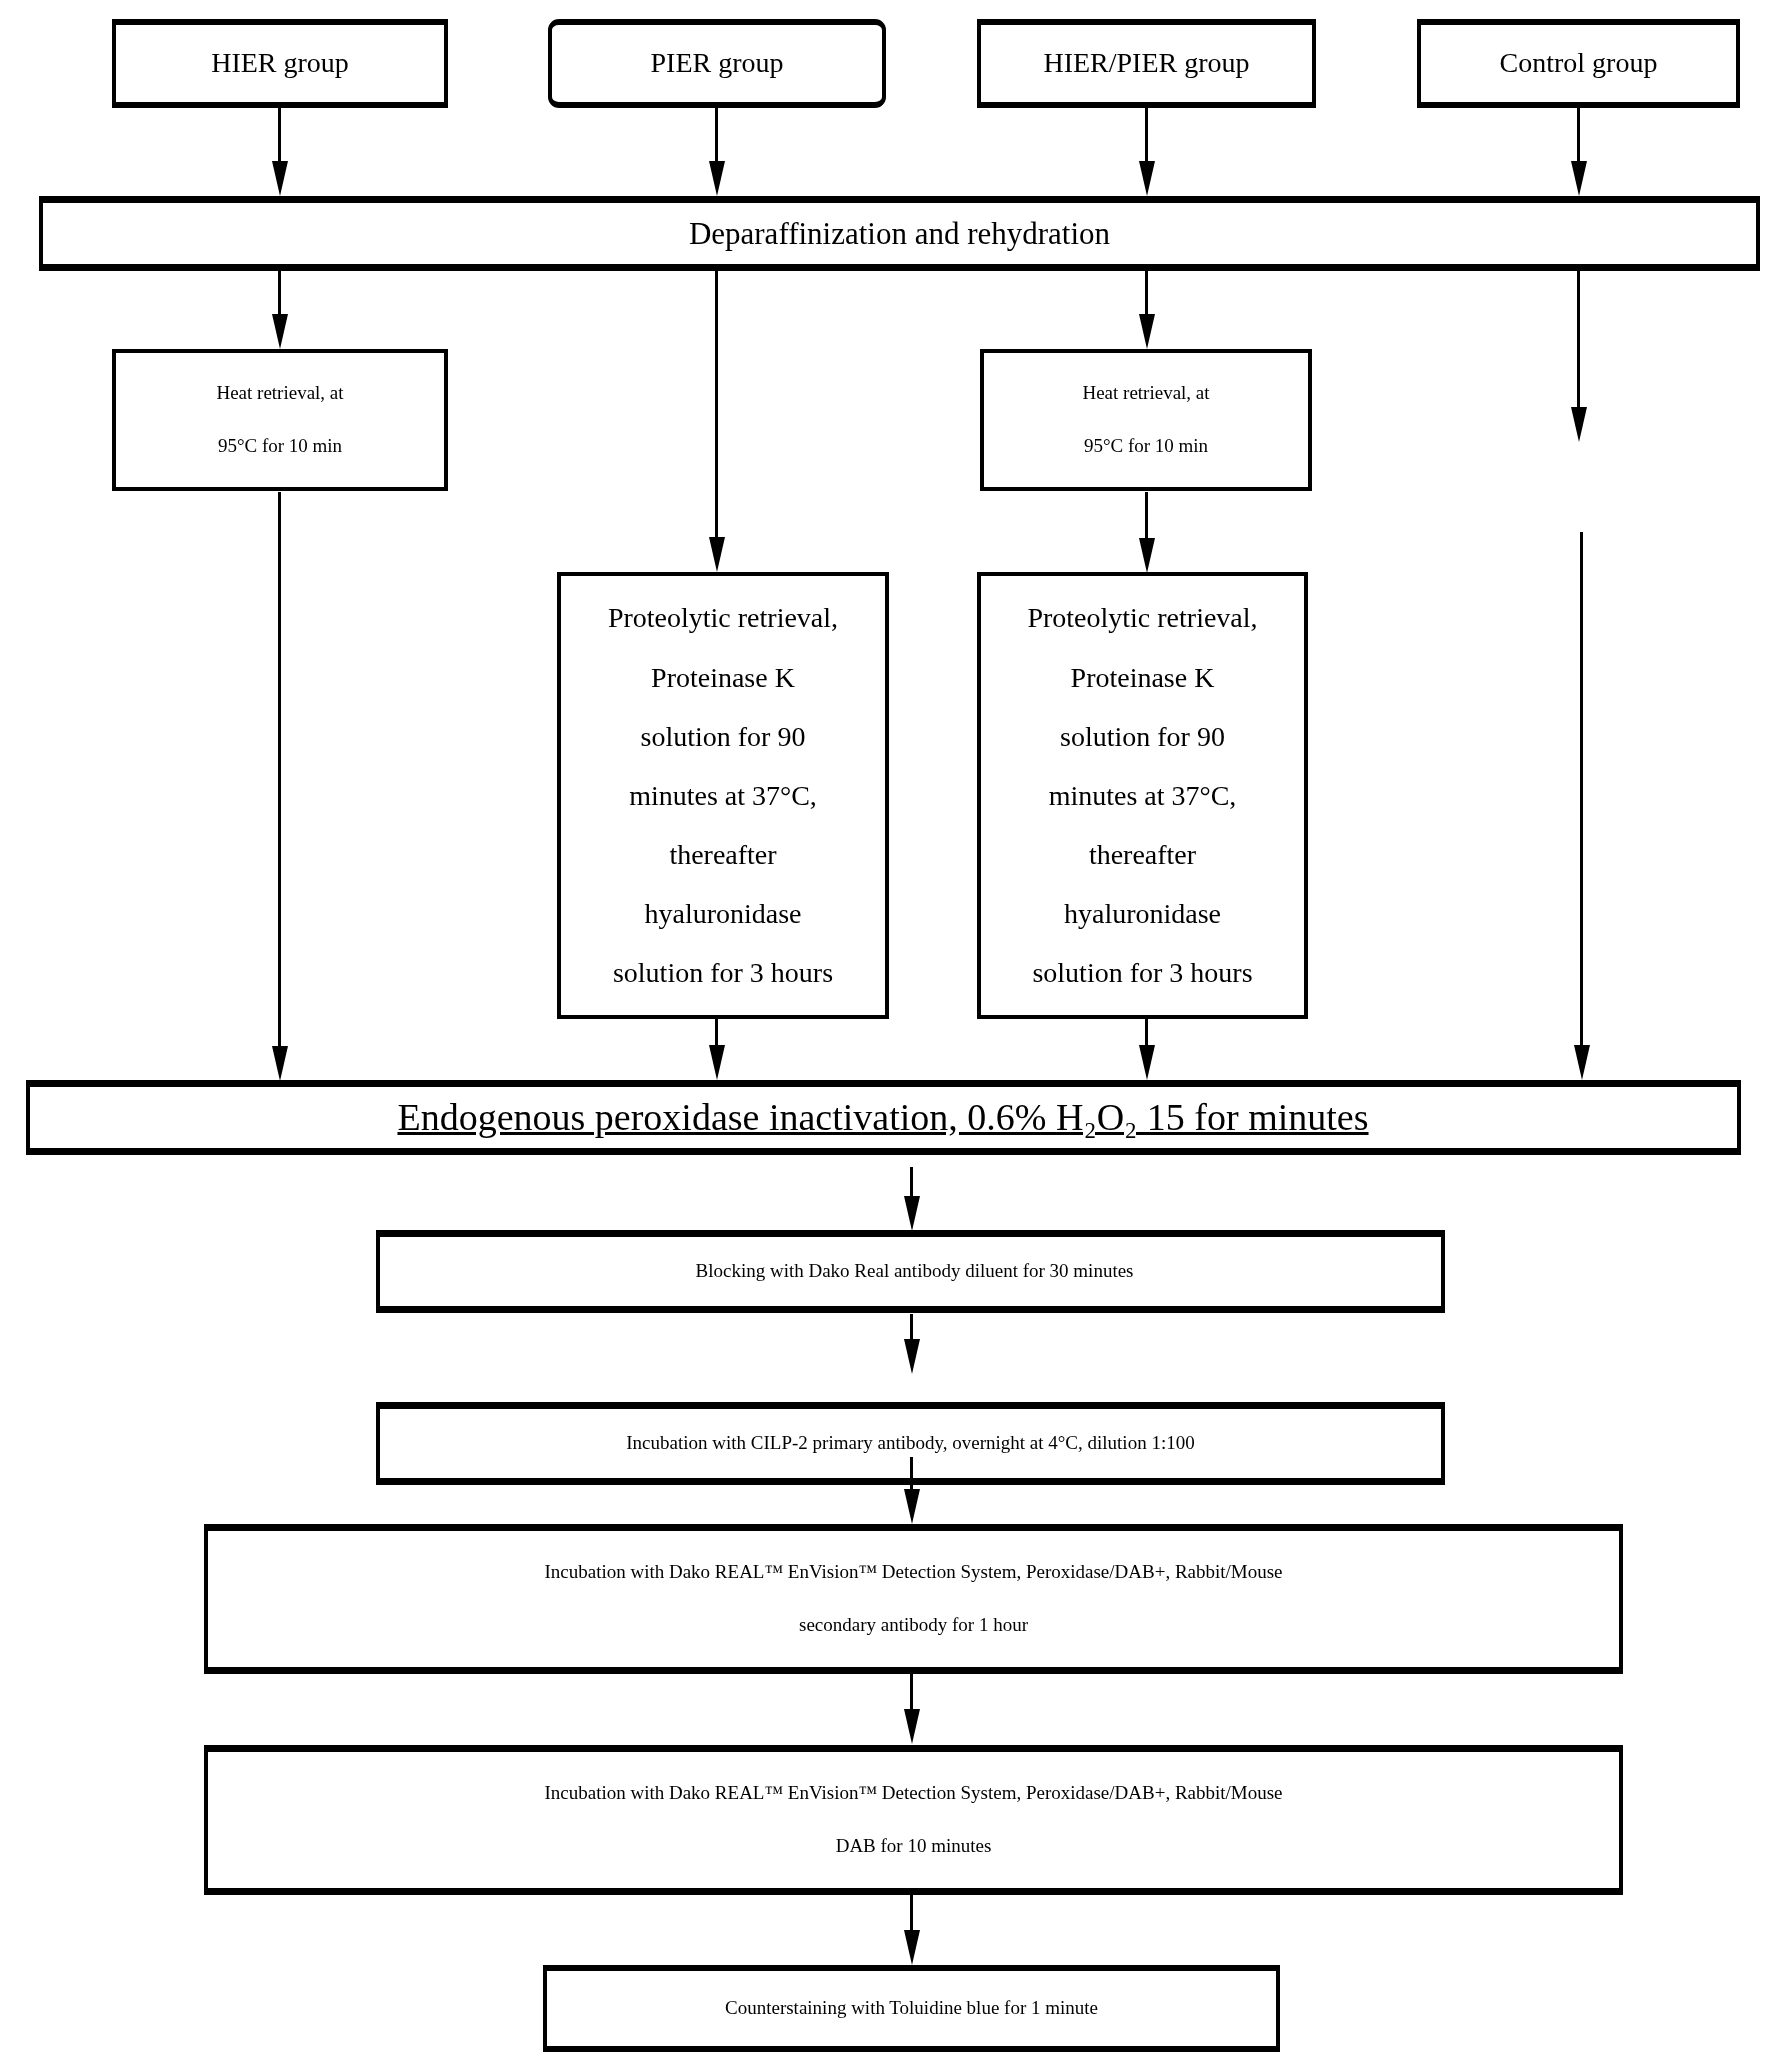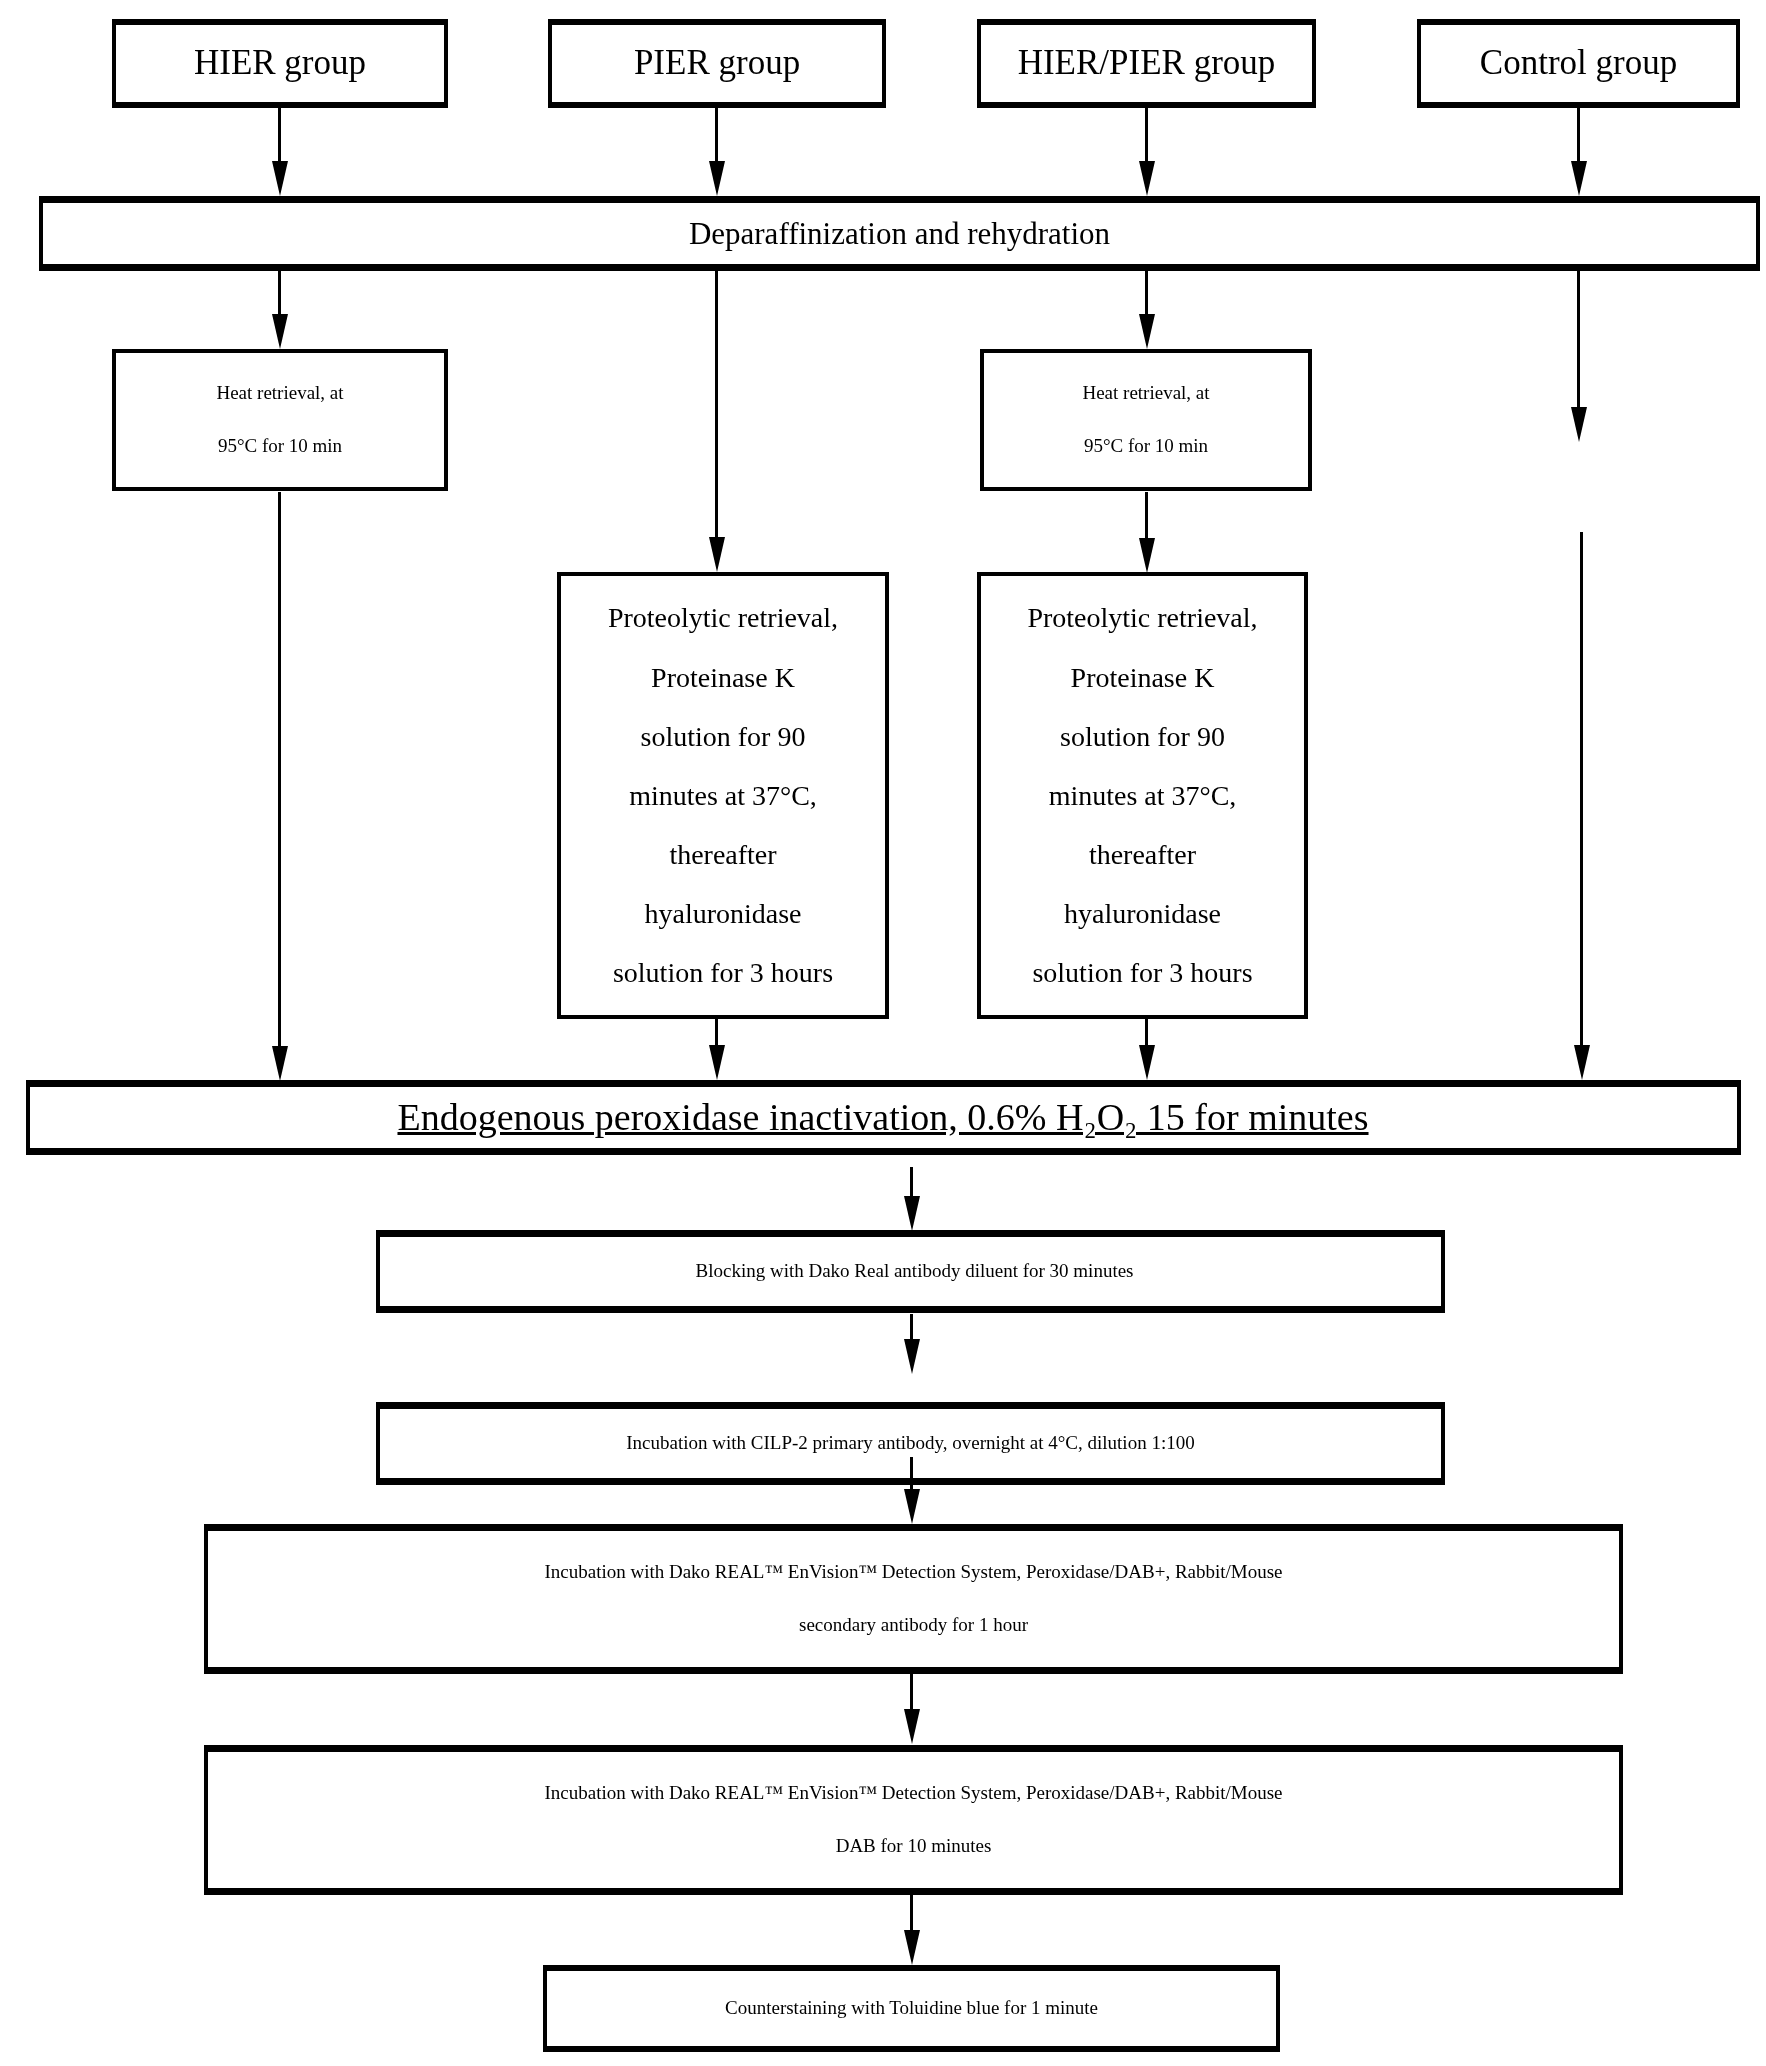--- a/index.html
+++ b/index.html
@@ -27,21 +27,21 @@
     justify-content: center;
     text-align: center;
     font-size: 19px;
     line-height: 1.2;
   }
   .node.thick {
     border-top-width: 7.4px;
     border-bottom-width: 7.4px;
   }
   .toprow {
-    font-size: 35px;
+    font-size: 28px;
     border-top-width: 6.8px;
     border-bottom-width: 6.8px;
   }
   .multiline {
     justify-content: space-evenly;
   }
   .arrow {
     position: absolute;
     width: 19px;
     display: flex;
@@ -62,21 +62,21 @@
   }
 </style>
 </head>
 <body>
 
 <div id="canvas">
 
   <div class="node toprow" style="left:112px; top:18.7px; width:336px; height:89px;">
     <span>HIER group</span>
   </div>
-  <div class="node toprow" style="left:548px; top:18.7px; width:338px; height:89px;">
+  <div class="node toprow" style="left:548px; top:18.7px; width:338px; height:89px;border-radius:11px;">
     <span>PIER group</span>
   </div>
   <div class="node toprow" style="left:977px; top:18.7px; width:339px; height:89px;">
     <span>HIER/PIER group</span>
   </div>
   <div class="node toprow" style="left:1417px; top:18.7px; width:323px; height:89px;">
     <span>Control group</span>
   </div>
 
   <div class="arrow" style="left:270px; top:107px; height:89px;">

